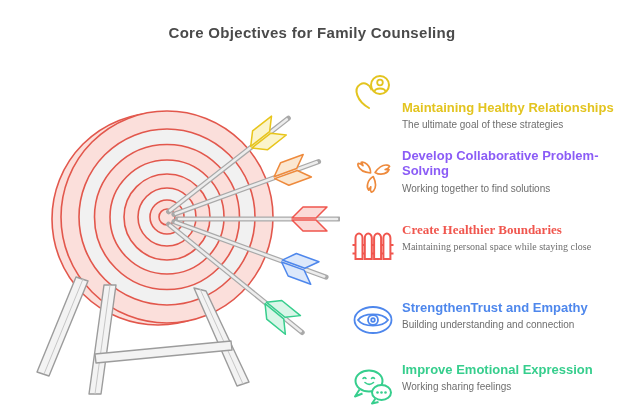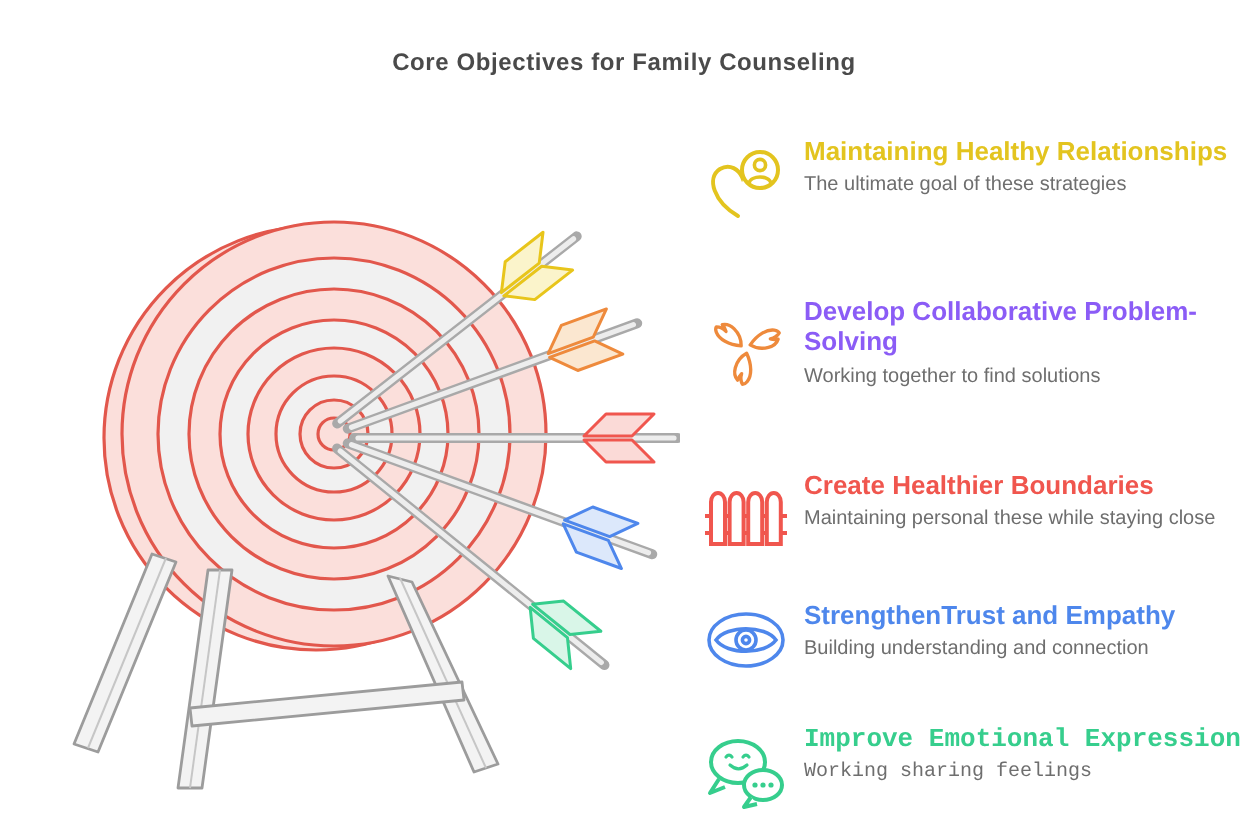--- a/index.html
+++ b/index.html
@@ -1,28 +1,28 @@
 <!DOCTYPE html>
 <html><head>
 <meta charset="utf-8">
 <style>
   html,body{margin:0;padding:0;background:#fff;}
   .canvas{position:relative;width:624px;height:408px;background:#ffffff;overflow:hidden;
           font-family:"Liberation Sans",sans-serif;}
   .page-title{position:absolute;top:24px;left:0;right:0;text-align:center;
-              font-size:12px;font-weight:700;color:#4A4A4A;letter-spacing:.3px;}
+              font-size:15px;font-weight:700;color:#4A4A4A;letter-spacing:.3px;}
   #illustration{position:absolute;left:25px;top:95px;width:315px;height:310px;}
   .leg{fill:#F3F3F3;stroke:#9C9C9C;stroke-width:1.4;stroke-linejoin:round;}
   .leg-line{stroke:#C6C6C6;stroke-width:1;fill:none;}
   .item{position:absolute;left:350px;width:274px;display:flex;gap:6px;}
   .icon{flex:0 0 46px;width:46px;display:flex;justify-content:center;align-items:flex-start;margin-top:4px;}
   .icon svg{display:block;}
   .item h3{margin:0;font-size:13px;font-weight:700;line-height:1.18;}
   .item p{margin:4px 0 0;font-size:10px;color:#6E6E6E;line-height:1.25;}
-  .t1{top:68px;} .t2{top:148px;} .t3{top:235px;} .t4{top:300px;} .t5{top:362px;font-family:Liberation Mono, monospace;}
+  .t1{top:68px;} .t2{top:148px;} .t3{top:222px;font-family:Liberation Serif, serif;} .t4{top:300px;} .t5{top:362px;}
 </style>
 </head>
 <body>
 
 <div class="canvas">
 
   <div class="page-title">Core Objectives for Family Counseling</div>
 
   <svg id="illustration" viewBox="0 0 315 310" aria-hidden="true">
     <g id="target-back">
@@ -84,21 +84,21 @@
   <div class="item t1">
     <span class="icon" style="color: rgb(227, 196, 31);">
       <svg width="44" height="42" viewBox="0 0 44 42">
         <path d="M18 36 C 6 29, 2 17, 9 12.5 C 14 9.5, 18.5 13, 20 16.5 C 20.8 14.5, 22.5 12, 25 10.8" fill="none" stroke="currentColor" stroke-width="2" stroke-linecap="round"></path>
         <circle cx="29" cy="13" r="9" fill="#ffffff" stroke="currentColor" stroke-width="2"></circle>
         <circle cx="29" cy="10.5" r="2.8" fill="none" stroke="currentColor" stroke-width="1.8"></circle>
         <path d="M23.5 19.5 C 24.5 15.5, 33.5 15.5, 34.5 19.5" fill="none" stroke="currentColor" stroke-width="1.8" stroke-linecap="round"></path>
       </svg>
     </span>
     <div>
-      <h3 style="color: rgb(227, 196, 31);">Maintaining Healthy Relationships</h3>
+      <h3 style="color: rgb(227, 196, 31); margin-top: 32px;">Maintaining Healthy Relationships</h3>
       <p>The ultimate goal of these strategies</p>
     </div>
   </div>
 
   <div class="item t2">
     <span class="icon" style="color: rgb(238, 138, 60);">
       <svg width="42" height="44" viewBox="0 0 40 40">
         <g fill="none" stroke="currentColor" stroke-width="1.6" stroke-linejoin="round">
           <path d="M22 18.5 c3.5 -5 8 -7.5 11.5 -7 c1 .15 1.9 .6 2.3 1.3 c-.9 1.6 -2.5 2.5 -4.2 2.9 c1.2 .3 2.5 .3 3.7 .1 c-.6 1.9 -2.4 3.3 -4.6 3.9 c-2.9 .8 -6.1 .4 -8.7 -1.2 z"></path>
           <path transform="rotate(120 20 20)" d="M22 18.5 c3.5 -5 8 -7.5 11.5 -7 c1 .15 1.9 .6 2.3 1.3 c-.9 1.6 -2.5 2.5 -4.2 2.9 c1.2 .3 2.5 .3 3.7 .1 c-.6 1.9 -2.4 3.3 -4.6 3.9 c-2.9 .8 -6.1 .4 -8.7 -1.2 z"></path>
@@ -120,21 +120,21 @@
           <line x1="1.5" y1="27.5" x2="42.5" y2="27.5"></line>
           <path fill="#ffffff" d="M4.5 33 V12 a3.5 4.5 0 0 1 7 0 V33 Z"></path>
           <path fill="#ffffff" d="M13.8 33 V12 a3.5 4.5 0 0 1 7 0 V33 Z"></path>
           <path fill="#ffffff" d="M23.1 33 V12 a3.5 4.5 0 0 1 7 0 V33 Z"></path>
           <path fill="#ffffff" d="M32.4 33 V12 a3.5 4.5 0 0 1 7 0 V33 Z"></path>
         </g>
       </svg>
     </span>
     <div>
       <h3 style="color: rgb(240, 86, 78);">Create Healthier Boundaries</h3>
-      <p>Maintaining personal these while staying close</p>
+      <p>Maintaining personal space while staying close</p>
     </div>
   </div>
 
   <div class="item t4">
     <span class="icon" style="color: rgb(78, 135, 236);">
       <svg width="44" height="32" viewBox="0 0 44 32">
         <g fill="none" stroke="currentColor" stroke-width="1.8">
           <ellipse cx="22" cy="16" rx="18.5" ry="13"></ellipse>
           <path d="M7 16 C 12.5 8.5, 31.5 8.5, 37 16 C 31.5 23.5, 12.5 23.5, 7 16 Z"></path>
           <circle cx="22" cy="16" r="5"></circle>

